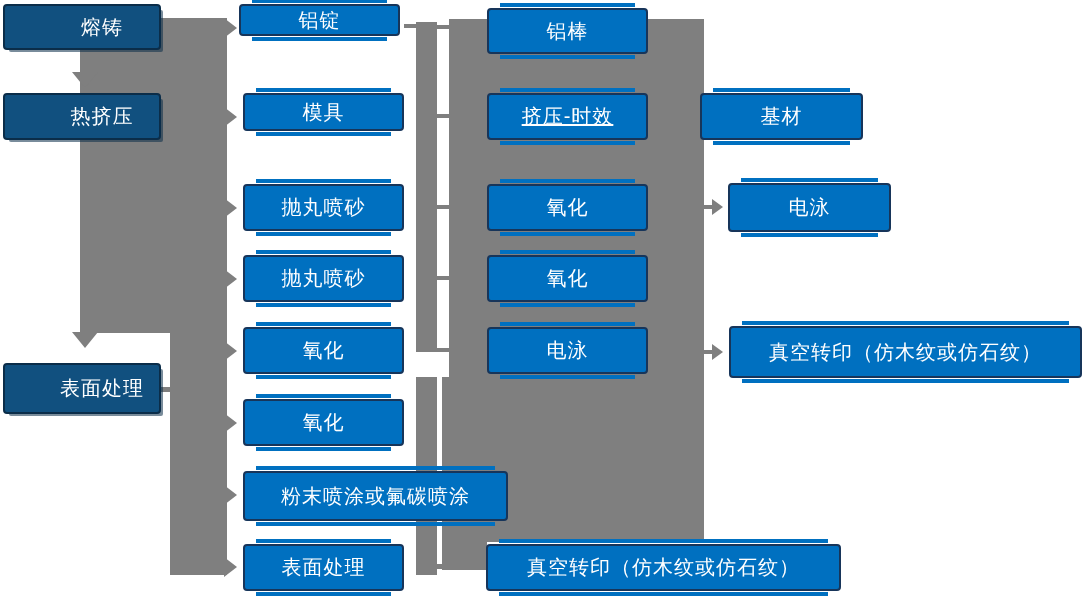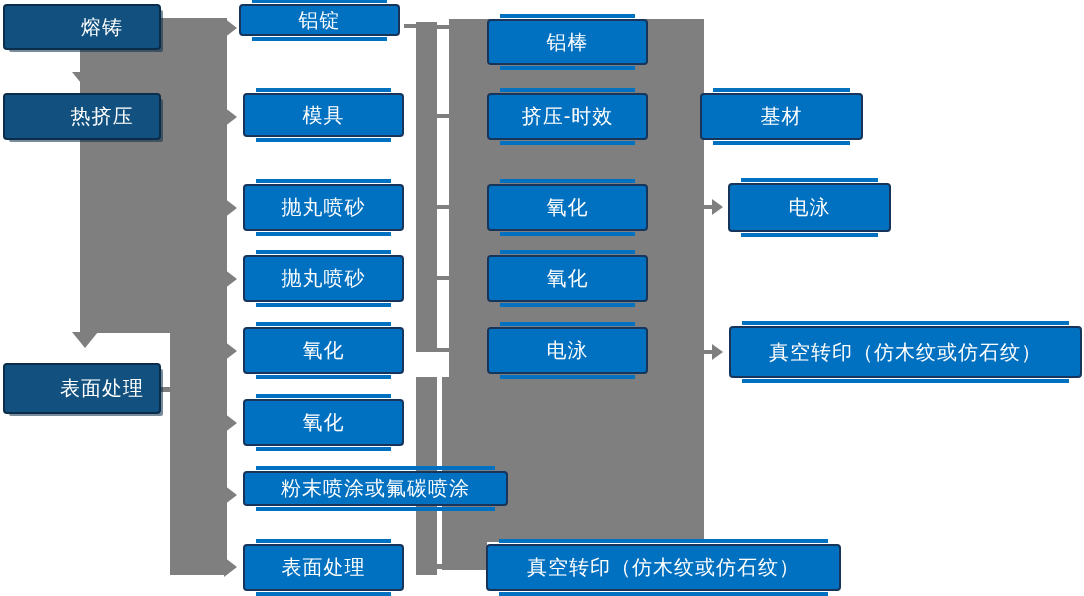--- a/index.html
+++ b/index.html
@@ -80,30 +80,30 @@
   <div class="c" style="left:703px;top:205px;width:10px;height:4px;"></div>
   <div class="arr-r sm" style="left:712px;top:199px;"></div>
   <div class="c" style="left:703px;top:350px;width:10px;height:4px;"></div>
   <div class="arr-r sm" style="left:712px;top:344px;"></div>
 
   <div class="node dark" style="left:3px;top:4px;width:158px;height:46px;">熔铸</div>
   <div class="node dark" style="left:3px;top:363px;width:158px;height:51px;">表面处理</div>
   <div class="node dark" style="left:3px;top:93px;width:158px;height:47px;">热挤压</div>
 
   <div class="node blue" style="left:239px;top:4px;width:161px;height:32px;">铝锭</div>
-  <div class="node blue" style="left:243px;top:93px;width:161px;height:44px;">模具</div>
+  <div class="node blue" style="left:243px;top:93px;width:161px;height:38px;">模具</div>
   <div class="node blue" style="left:243px;top:184px;width:161px;height:47px;">抛丸喷砂</div>
   <div class="node blue" style="left:243px;top:255px;width:161px;height:47px;">抛丸喷砂</div>
   <div class="node blue" style="left:243px;top:327px;width:161px;height:47px;">氧化</div>
   <div class="node blue" style="left:243px;top:399px;width:161px;height:47px;">氧化</div>
-  <div class="node blue" style="left:243px;top:471px;width:265px;height:35px;">粉末喷涂或氟碳喷涂</div>
+  <div class="node blue" style="left:243px;top:471px;width:265px;height:50px;">粉末喷涂或氟碳喷涂</div>
   <div class="node blue" style="left:243px;top:544px;width:161px;height:47px;">表面处理</div>
 
-  <div class="node blue" style="left:487px;top:19px;width:161px;height:46px;text-align:right;">铝棒</div>
-  <div class="node blue" style="left:487px;top:93px;width:161px;height:47px;">挤压-时效</div>
+  <div class="node blue" style="left:487px;top:8px;width:161px;height:46px;text-align:right;">铝棒</div>
+  <div class="node blue" style="left:487px;top:93px;width:161px;height:47px;text-decoration:underline;">挤压-时效</div>
   <div class="node blue" style="left:487px;top:184px;width:161px;height:47px;">氧化</div>
   <div class="node blue" style="left:487px;top:255px;width:161px;height:47px;">氧化</div>
   <div class="node blue" style="left:487px;top:327px;width:161px;height:47px;">电泳</div>
   <div class="node blue" style="left:486px;top:544px;width:355px;height:47px;">真空转印（仿木纹或仿石纹）</div>
 
   <div class="node blue" style="left:700px;top:93px;width:163px;height:47px;">基材</div>
   <div class="node blue" style="left:728px;top:183px;width:163px;height:49px;">电泳</div>
   <div class="node blue" style="left:729px;top:326px;width:353px;height:52px;">真空转印（仿木纹或仿石纹）</div>
 
 </div>

